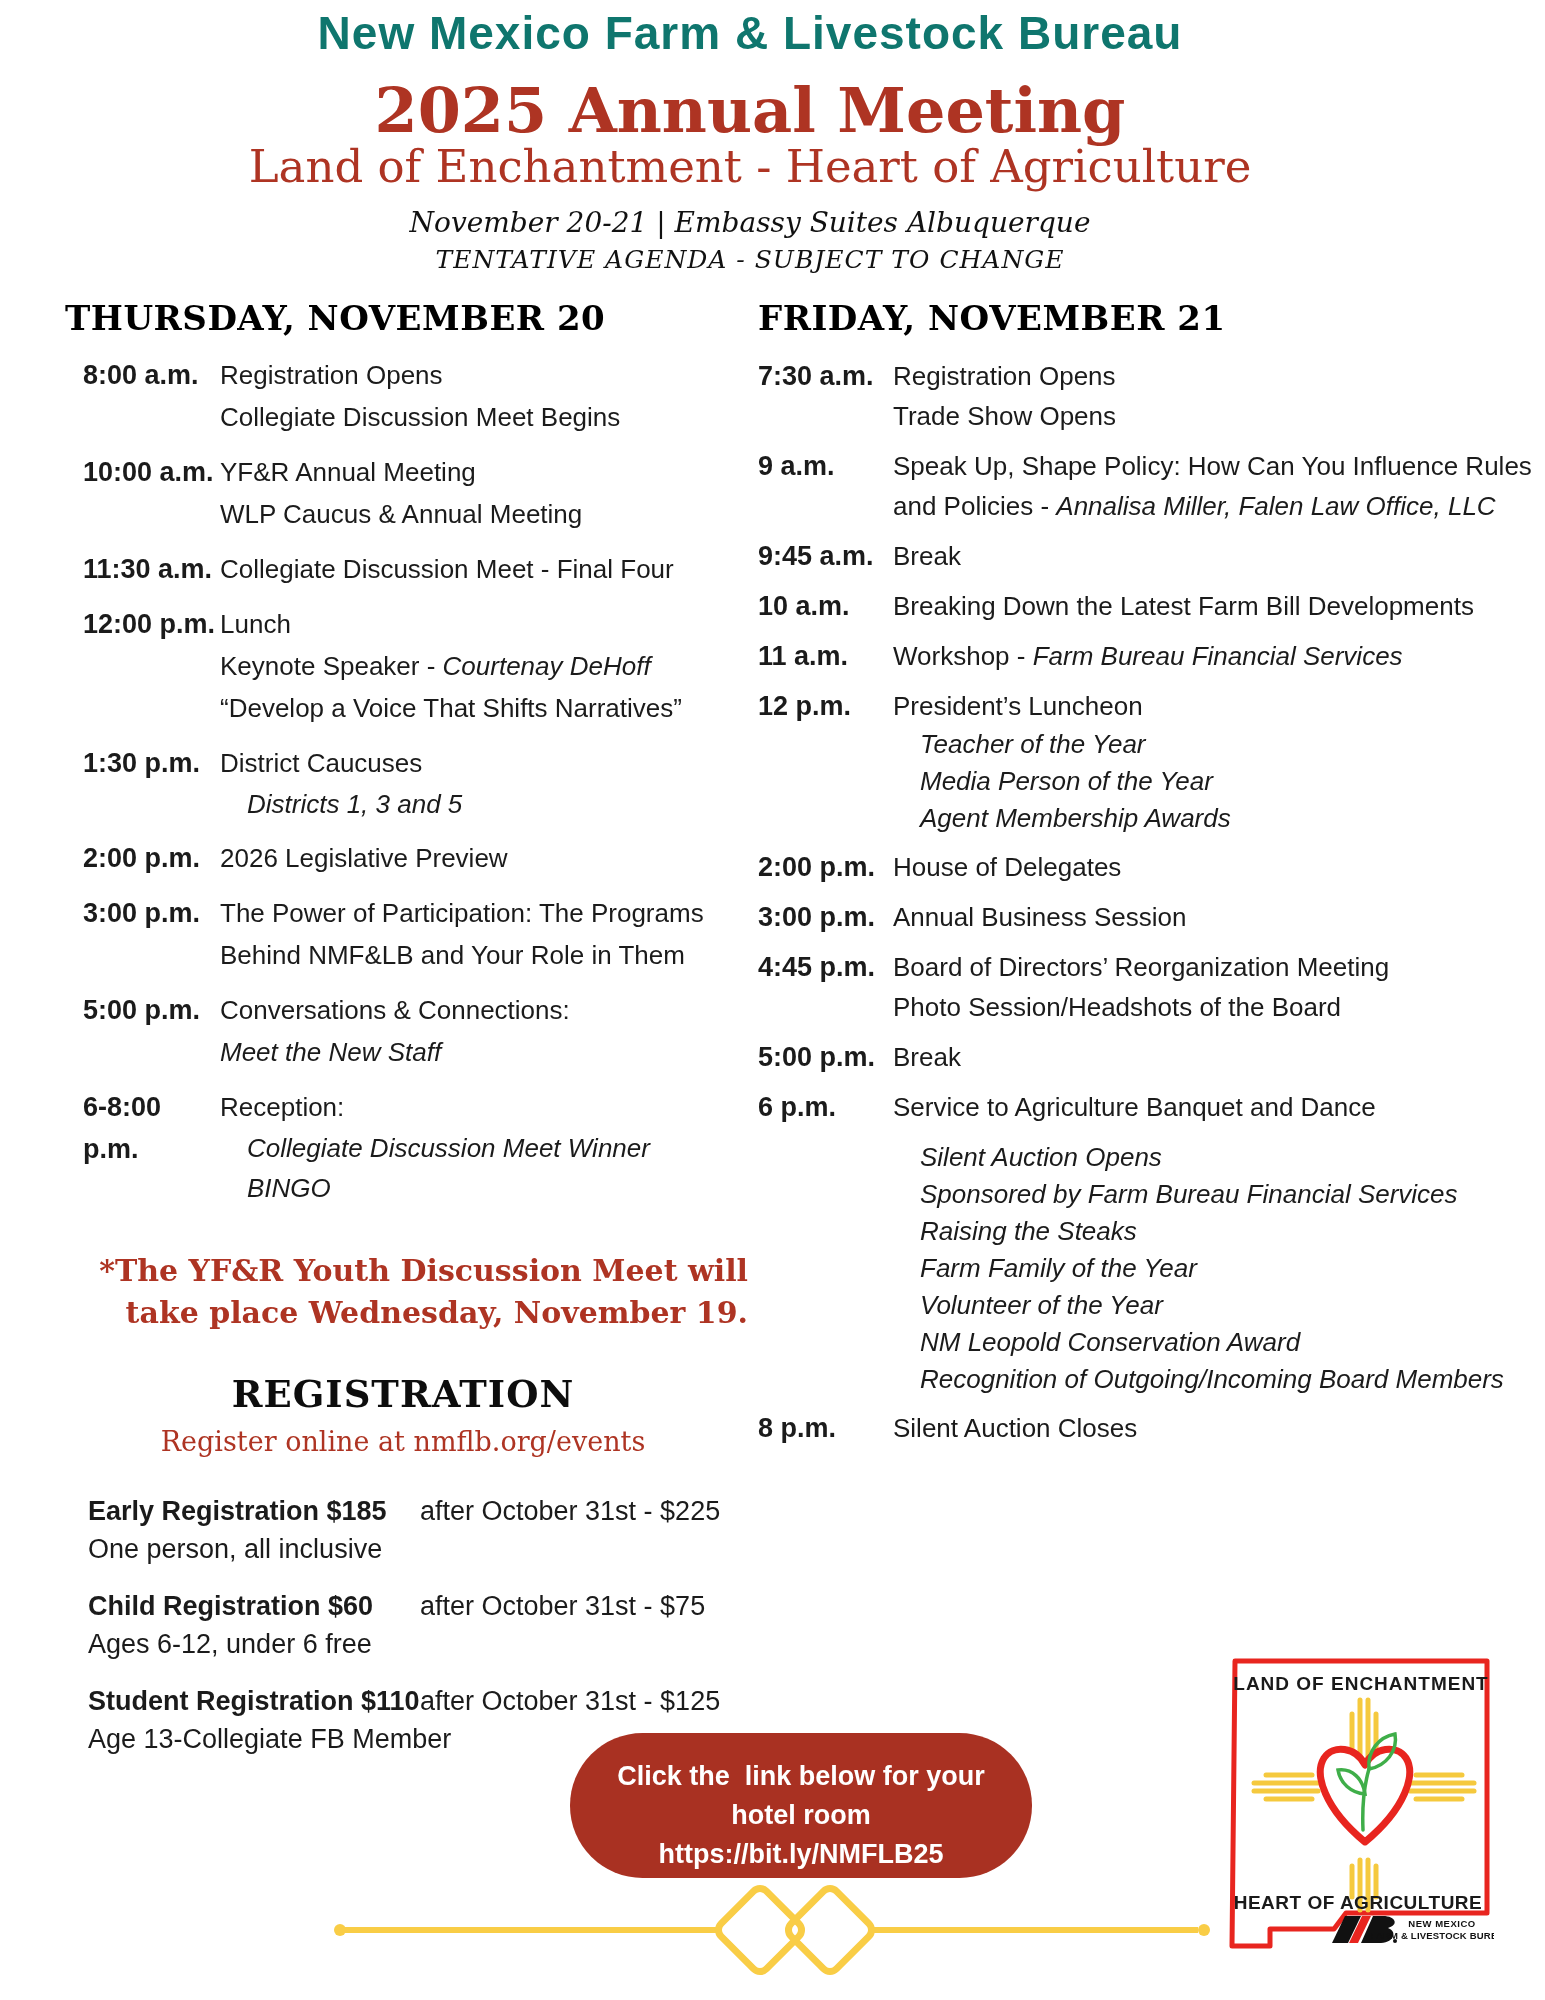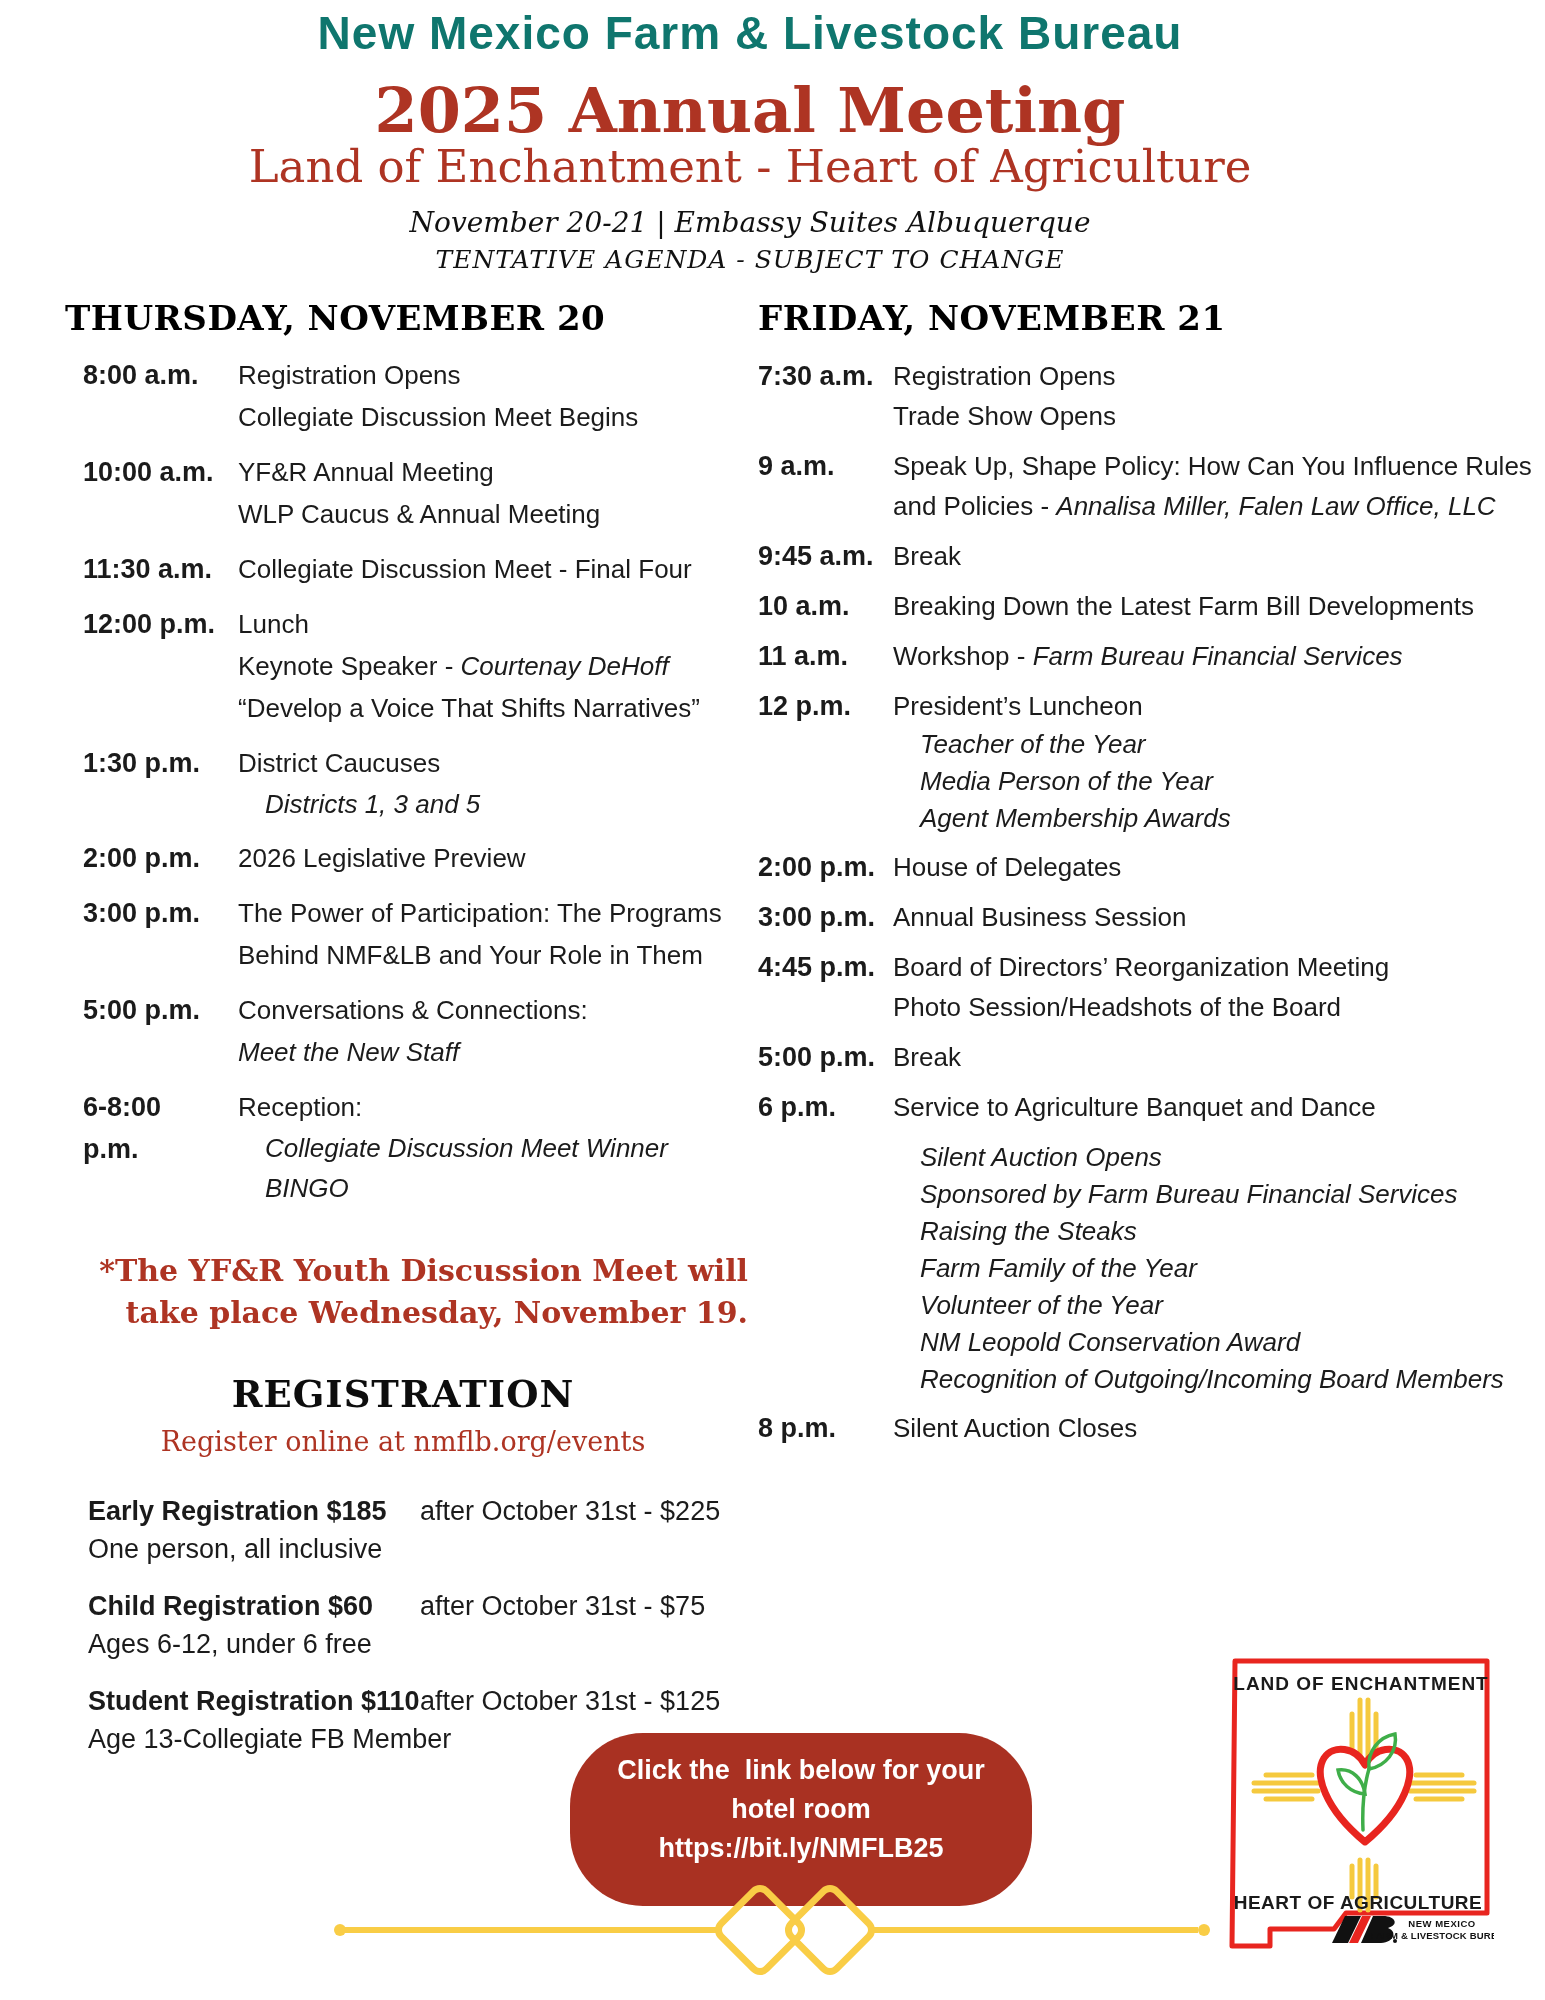--- a/index.html
+++ b/index.html
@@ -14,21 +14,21 @@
 
   .day-heading{position:absolute;top:298px;font-family:"DejaVu Serif",serif;font-weight:bold;
                font-size:34px;letter-spacing:0.5px;color:#000;text-align:center;}
   #thu-heading{left:65px;}
   #fri-heading{left:758px;}
 
   .sched{position:absolute;}
   #thu-sched{left:83px;top:354px;width:660px;}
   #fri-sched{left:758px;top:356px;width:787px;}
   .entry{display:flex;align-items:flex-start;}
-  #thu-sched .entry{margin-bottom:13px;gap:18px;}
+  #thu-sched .entry{margin-bottom:13px;}
   #fri-sched .entry{margin-bottom:10px;}
   .time{font-weight:bold;font-size:27px;flex-shrink:0;}
   #thu-sched .time{width:137px;line-height:42px;}
   #fri-sched .time{width:135px;line-height:40px;}
   .lines{flex:1;}
   .line{font-size:26px;white-space:nowrap;}
   #thu-sched .line{line-height:42px;}
   #fri-sched .line{line-height:40px;}
   .line.sub{padding-left:27px;}
   #thu-sched .line.sub{line-height:40px;}
@@ -43,22 +43,22 @@
   .reg-title{font-family:"DejaVu Serif",serif;font-weight:bold;font-size:37px;letter-spacing:1px;color:#0d0d0d;}
   .reg-sub{margin-top:10px;font-family:"DejaVu Serif",serif;font-size:27px;color:#AE3423;}
 
   .prices{position:absolute;left:88px;top:1492px;width:680px;}
   .price-row{margin-bottom:19px;}
   .price-main{display:flex;line-height:38px;}
   .price-label{font-weight:bold;font-size:27px;width:332px;flex-shrink:0;}
   .price-after{font-size:27px;text-align:right;}
   .price-desc{font-size:27px;line-height:38px;}
 
-  .hotel-btn{position:absolute;left:570px;top:1733px;width:462px;height:173px;
-             background:#A93122;border-radius:73px;text-align:center;padding-top:18px;
+  .hotel-btn{position:absolute;left:570px;top:1733px;width:462px;height:145px;
+             background:#A93122;border-radius:73px;text-align:center;padding-top:24px;
              box-sizing:border-box;cursor:pointer;}
   .hotel-btn .bline{color:#fff;font-weight:bold;font-size:27px;line-height:39px;white-space:pre-wrap;}
 
   .divider-svg{position:absolute;left:330px;top:1880px;}
   .logo-svg{position:absolute;left:1228px;top:1654px;}
   svg text{font-family:"Liberation Sans",sans-serif;}
 </style>
 </head>
 <body>
 

